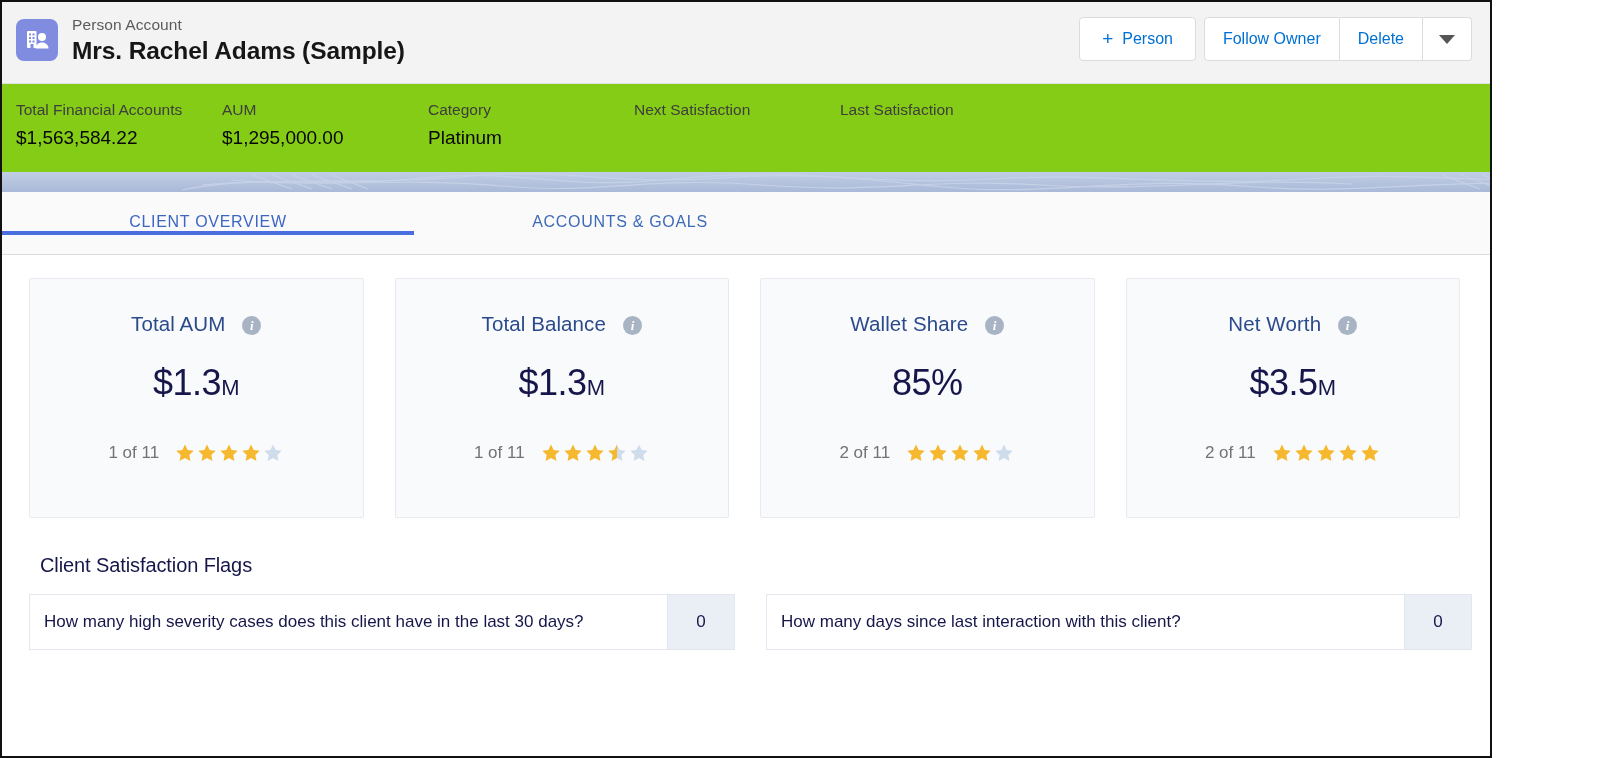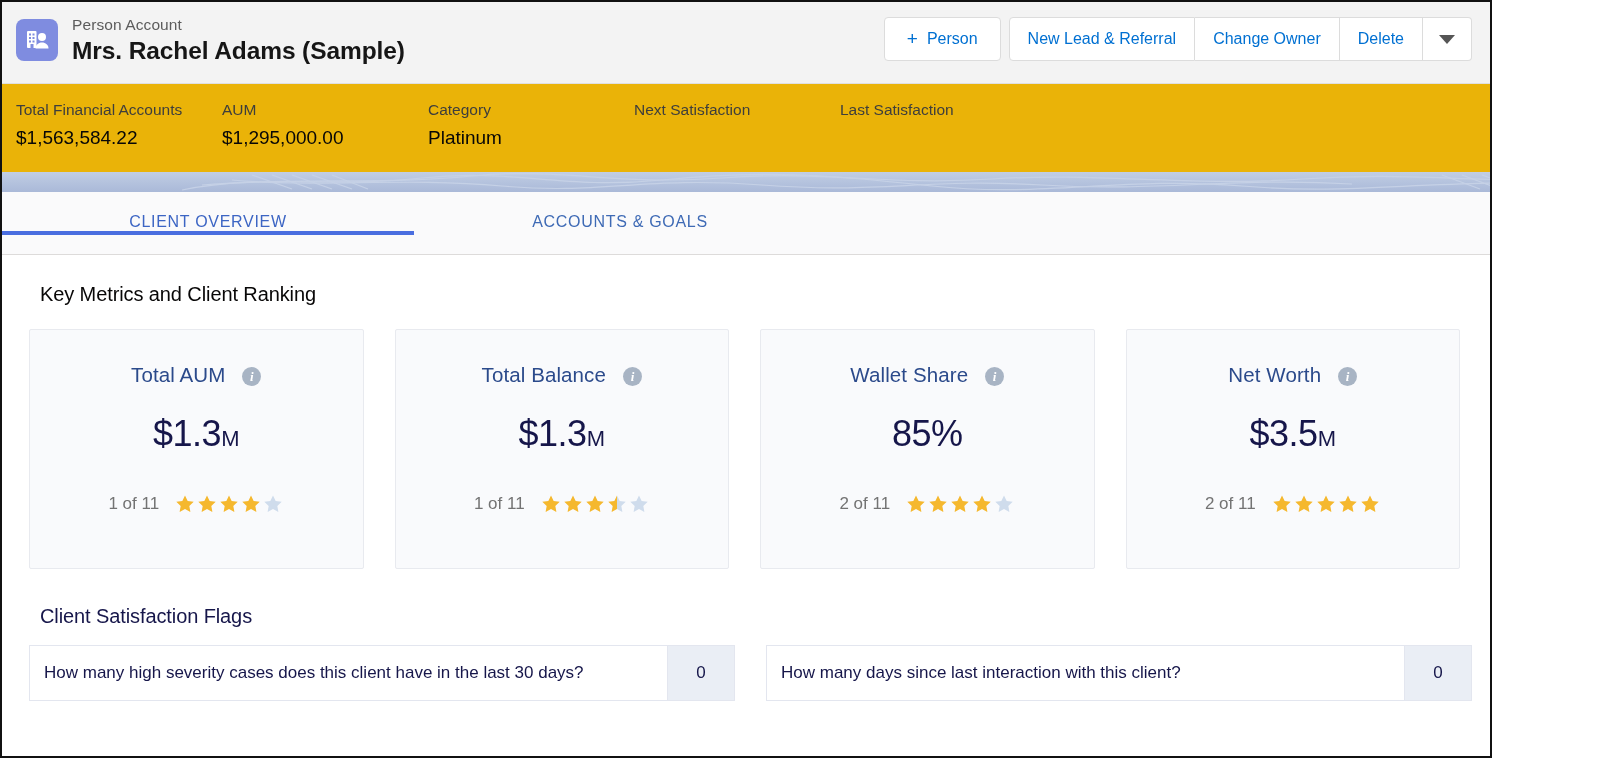--- a/index.html
+++ b/index.html
@@ -111,21 +111,21 @@
     width: 0; height: 0;
     border-left: 8px solid transparent;
     border-right: 8px solid transparent;
     border-top: 9px solid #555555;
   }
 
   
   .highlights {
     box-sizing: border-box;
     height: 88px;
-    background: #eab308;
+    background: #84cc16;
     display: flex;
     padding: 17px 0 0 14px;
   }
   .hl-field { width: 206px; flex: none; }
   .hl-label {
     display: block;
     font-size: 15.5px;
     color: #3e3e3c;
     margin-bottom: 8px;
     white-space: nowrap;
@@ -316,22 +316,21 @@
         <span class="record-name">Mrs. Rachel Adams (Sample)</span>
       </div>
     </div>
 
     <div class="header-actions">
       <button class="btn btn-follow">
         <span class="plus-icon">+</span>
         <span>Person</span>
       </button>
       <div class="btn-group">
-        <button class="btn">New Lead &amp; Referral</button>
-        <button class="btn">Change Owner</button>
+        <button class="btn">Follow Owner</button>
         <button class="btn">Delete</button>
         <button class="btn btn-caret">
           <span class="caret-icon"></span>
         </button>
       </div>
     </div>
   </div>
 
   <div class="highlights">
     <div class="hl-field">
@@ -368,21 +367,20 @@
     </svg>
   </div>
 
   <div class="tabset">
     <div class="tab active">CLIENT OVERVIEW</div>
     <div class="tab">ACCOUNTS &amp; GOALS</div>
   </div>
 
   <div class="content">
 
-    <div class="section-title">Key Metrics and Client Ranking</div>
 
     <div class="metric-row">
 
       <div class="metric-card">
         <div class="metric-head">
           <span class="metric-label">Total AUM</span>
           <span class="info-icon">i</span>
         </div>
         <div class="metric-value">
           <span>$1.3</span><span class="suffix">M</span>

